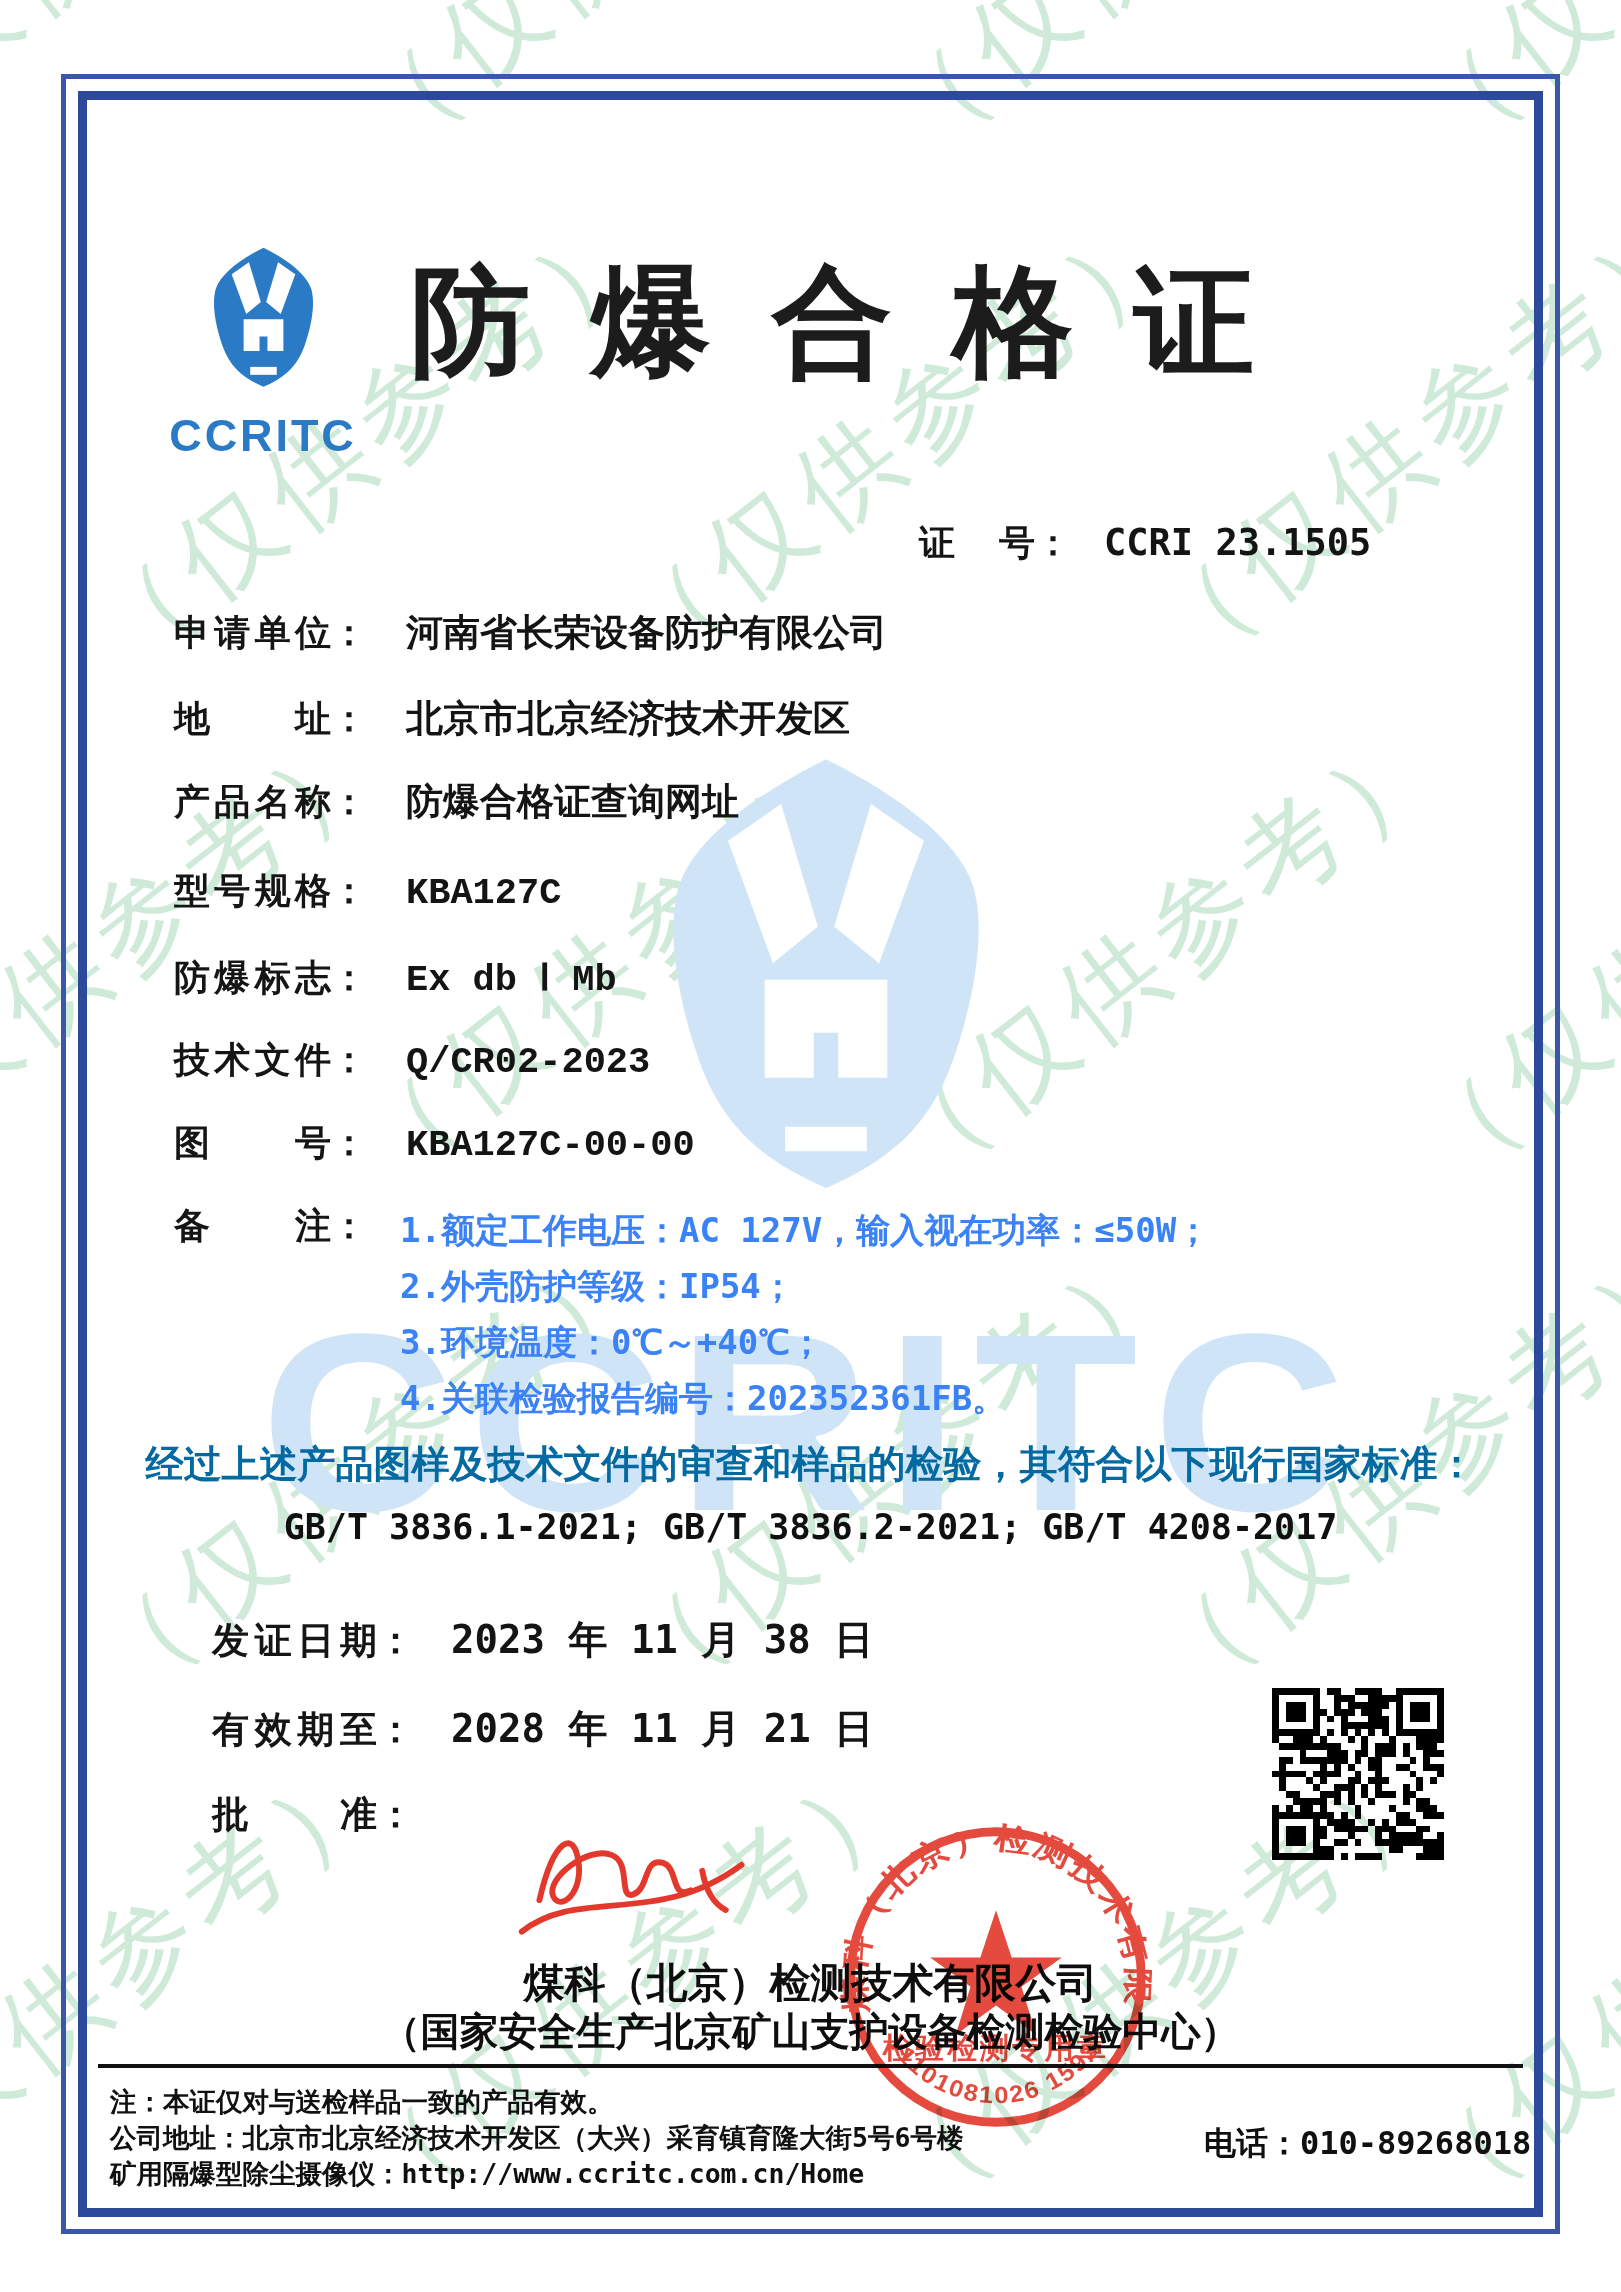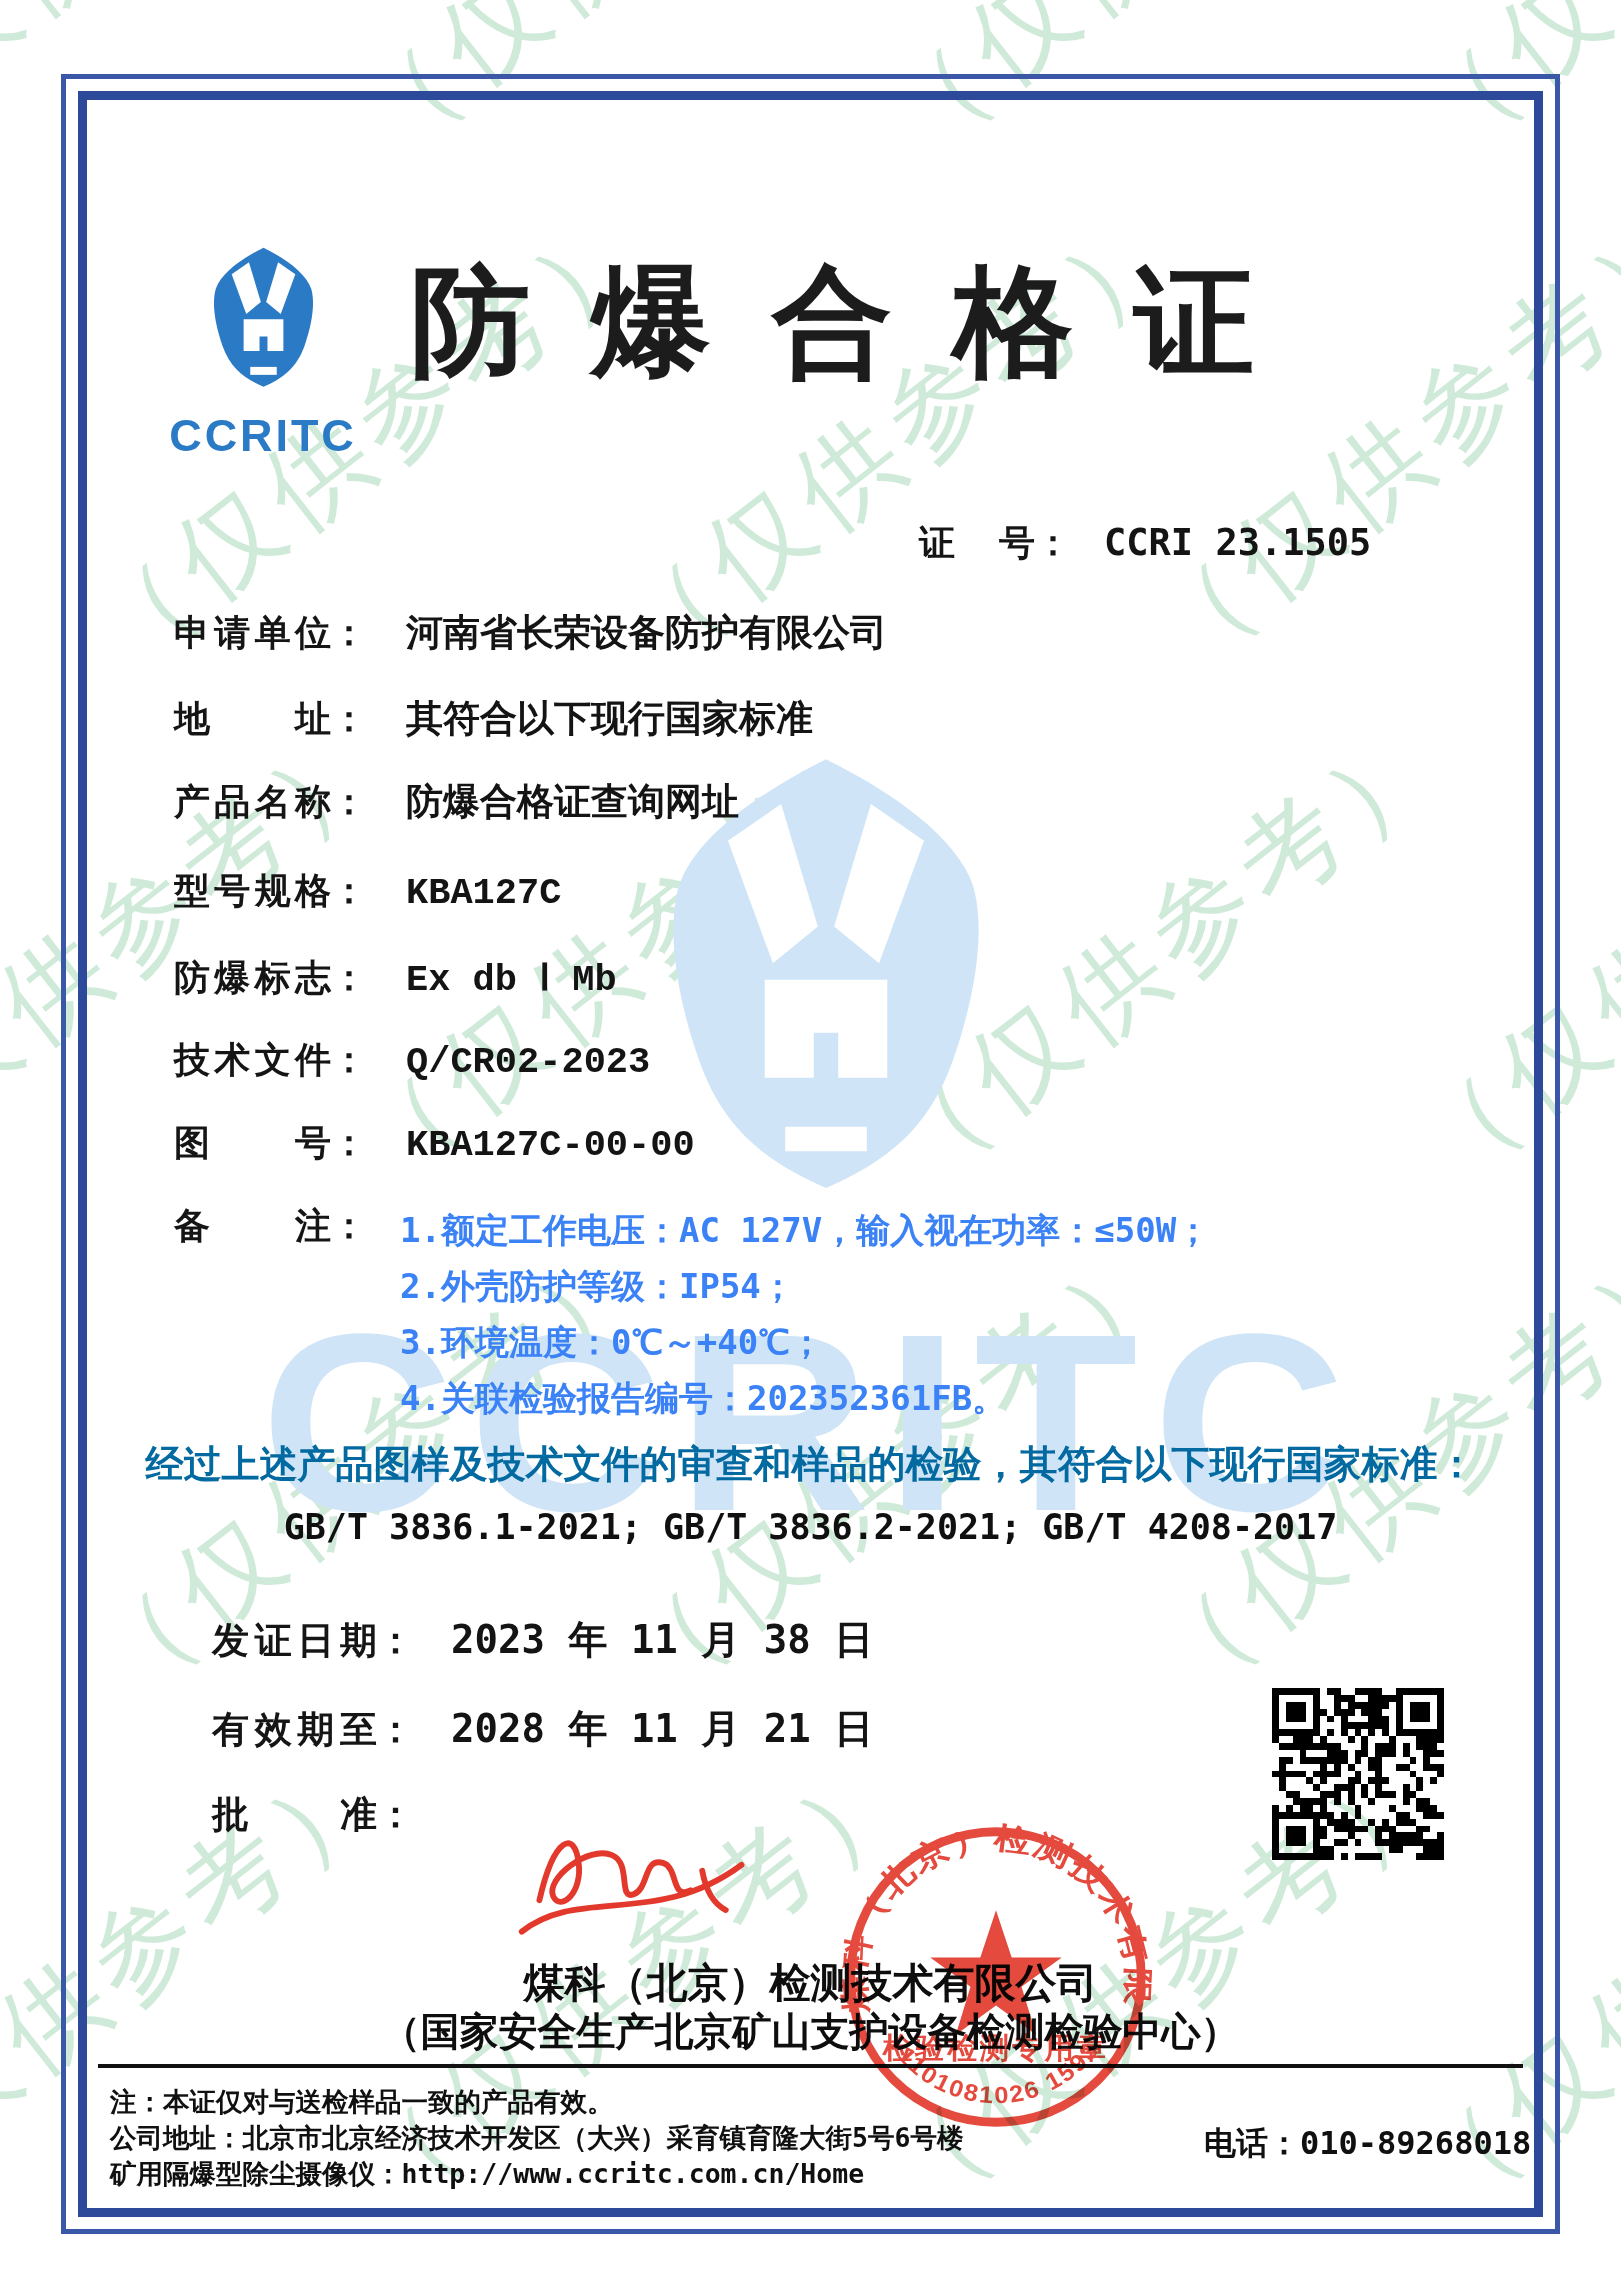--- a/index.html
+++ b/index.html
@@ -139,21 +139,21 @@
       </span>
       <span class="colon">：</span>
     <span class="val">河南省长荣设备防护有限公司</span>
     </div>
   <div class="row frow" style="top:694px">
     <span class="jlabel">
         <span>地</span>
         <span>址</span>
       </span>
       <span class="colon">：</span>
-    <span class="val">其符合以下现行国家标准</span>
+    <span class="val">北京市北京经济技术开发区</span>
     </div>
   <div class="row frow" style="top:777px">
     <span class="jlabel">
         <span>产</span>
         <span>品</span>
         <span>名</span>
         <span>称</span>
       </span>
       <span class="colon">：</span>
     <span class="val">防爆合格证查询网址</span>

